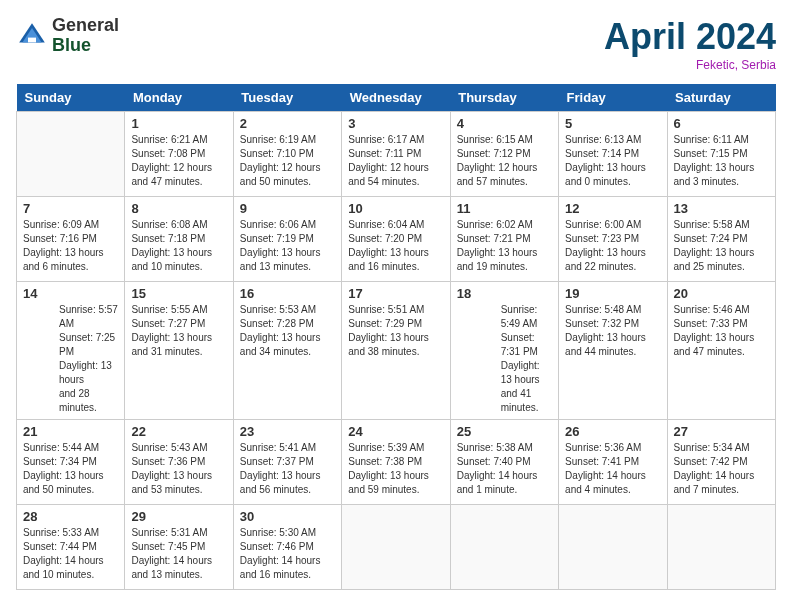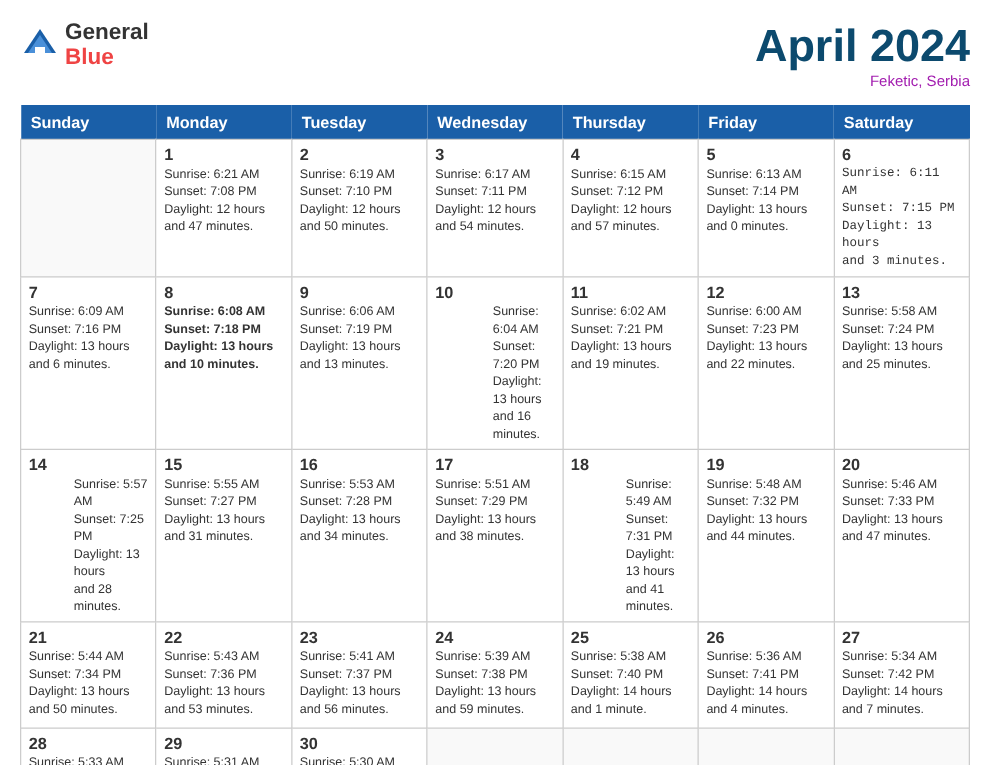--- a/index.html
+++ b/index.html
@@ -27,21 +27,21 @@
       line-height: 1.1;
     }
     .logo-general {
       font-size: 18px;
       font-weight: bold;
       color: #333;
     }
     .logo-blue {
       font-size: 18px;
       font-weight: bold;
-      color: #ef4444;
+      color: #14532d;
     }
     .logo-icon {
       width: 32px;
       height: 32px;
     }
     .title-block {
       text-align: right;
     }
     .title-main {
       font-size: 36px;
@@ -157,51 +157,51 @@
         </td>
         <td>
           <span class="day-num">5</span>
           <div class="day-info" style="white-space: pre-line;">Sunrise: 6:13 AM
 Sunset: 7:14 PM
 Daylight: 13 hours
 and 0 minutes.</div>
         </td>
         <td>
           <span class="day-num">6</span>
-          <div class="day-info" style="white-space: pre-line; font-family: Liberation Mono, monospace;">Sunrise: 6:11 AM
+          <div class="day-info" style="white-space: pre-line;">Sunrise: 6:11 AM
 Sunset: 7:15 PM
 Daylight: 13 hours
 and 3 minutes.</div>
         </td>
       </tr>
       <tr class="week-row">
         <td>
           <span class="day-num">7</span>
           <div class="day-info" style="white-space: pre-line;">Sunrise: 6:09 AM
 Sunset: 7:16 PM
 Daylight: 13 hours
 and 6 minutes.</div>
         </td>
         <td>
           <span class="day-num">8</span>
-          <div class="day-info" style="white-space: pre-line; font-weight: bold;">Sunrise: 6:08 AM
+          <div class="day-info" style="white-space: pre-line;">Sunrise: 6:08 AM
 Sunset: 7:18 PM
 Daylight: 13 hours
 and 10 minutes.</div>
         </td>
         <td>
           <span class="day-num">9</span>
           <div class="day-info" style="white-space: pre-line;">Sunrise: 6:06 AM
 Sunset: 7:19 PM
 Daylight: 13 hours
 and 13 minutes.</div>
         </td>
         <td>
           <span class="day-num">10</span>
-          <div class="day-info" style="white-space: pre-line; margin-left: 46px;">Sunrise: 6:04 AM
+          <div class="day-info" style="white-space: pre-line;">Sunrise: 6:04 AM
 Sunset: 7:20 PM
 Daylight: 13 hours
 and 16 minutes.</div>
         </td>
         <td>
           <span class="day-num">11</span>
           <div class="day-info" style="white-space: pre-line;">Sunrise: 6:02 AM
 Sunset: 7:21 PM
 Daylight: 13 hours
 and 19 minutes.</div>

